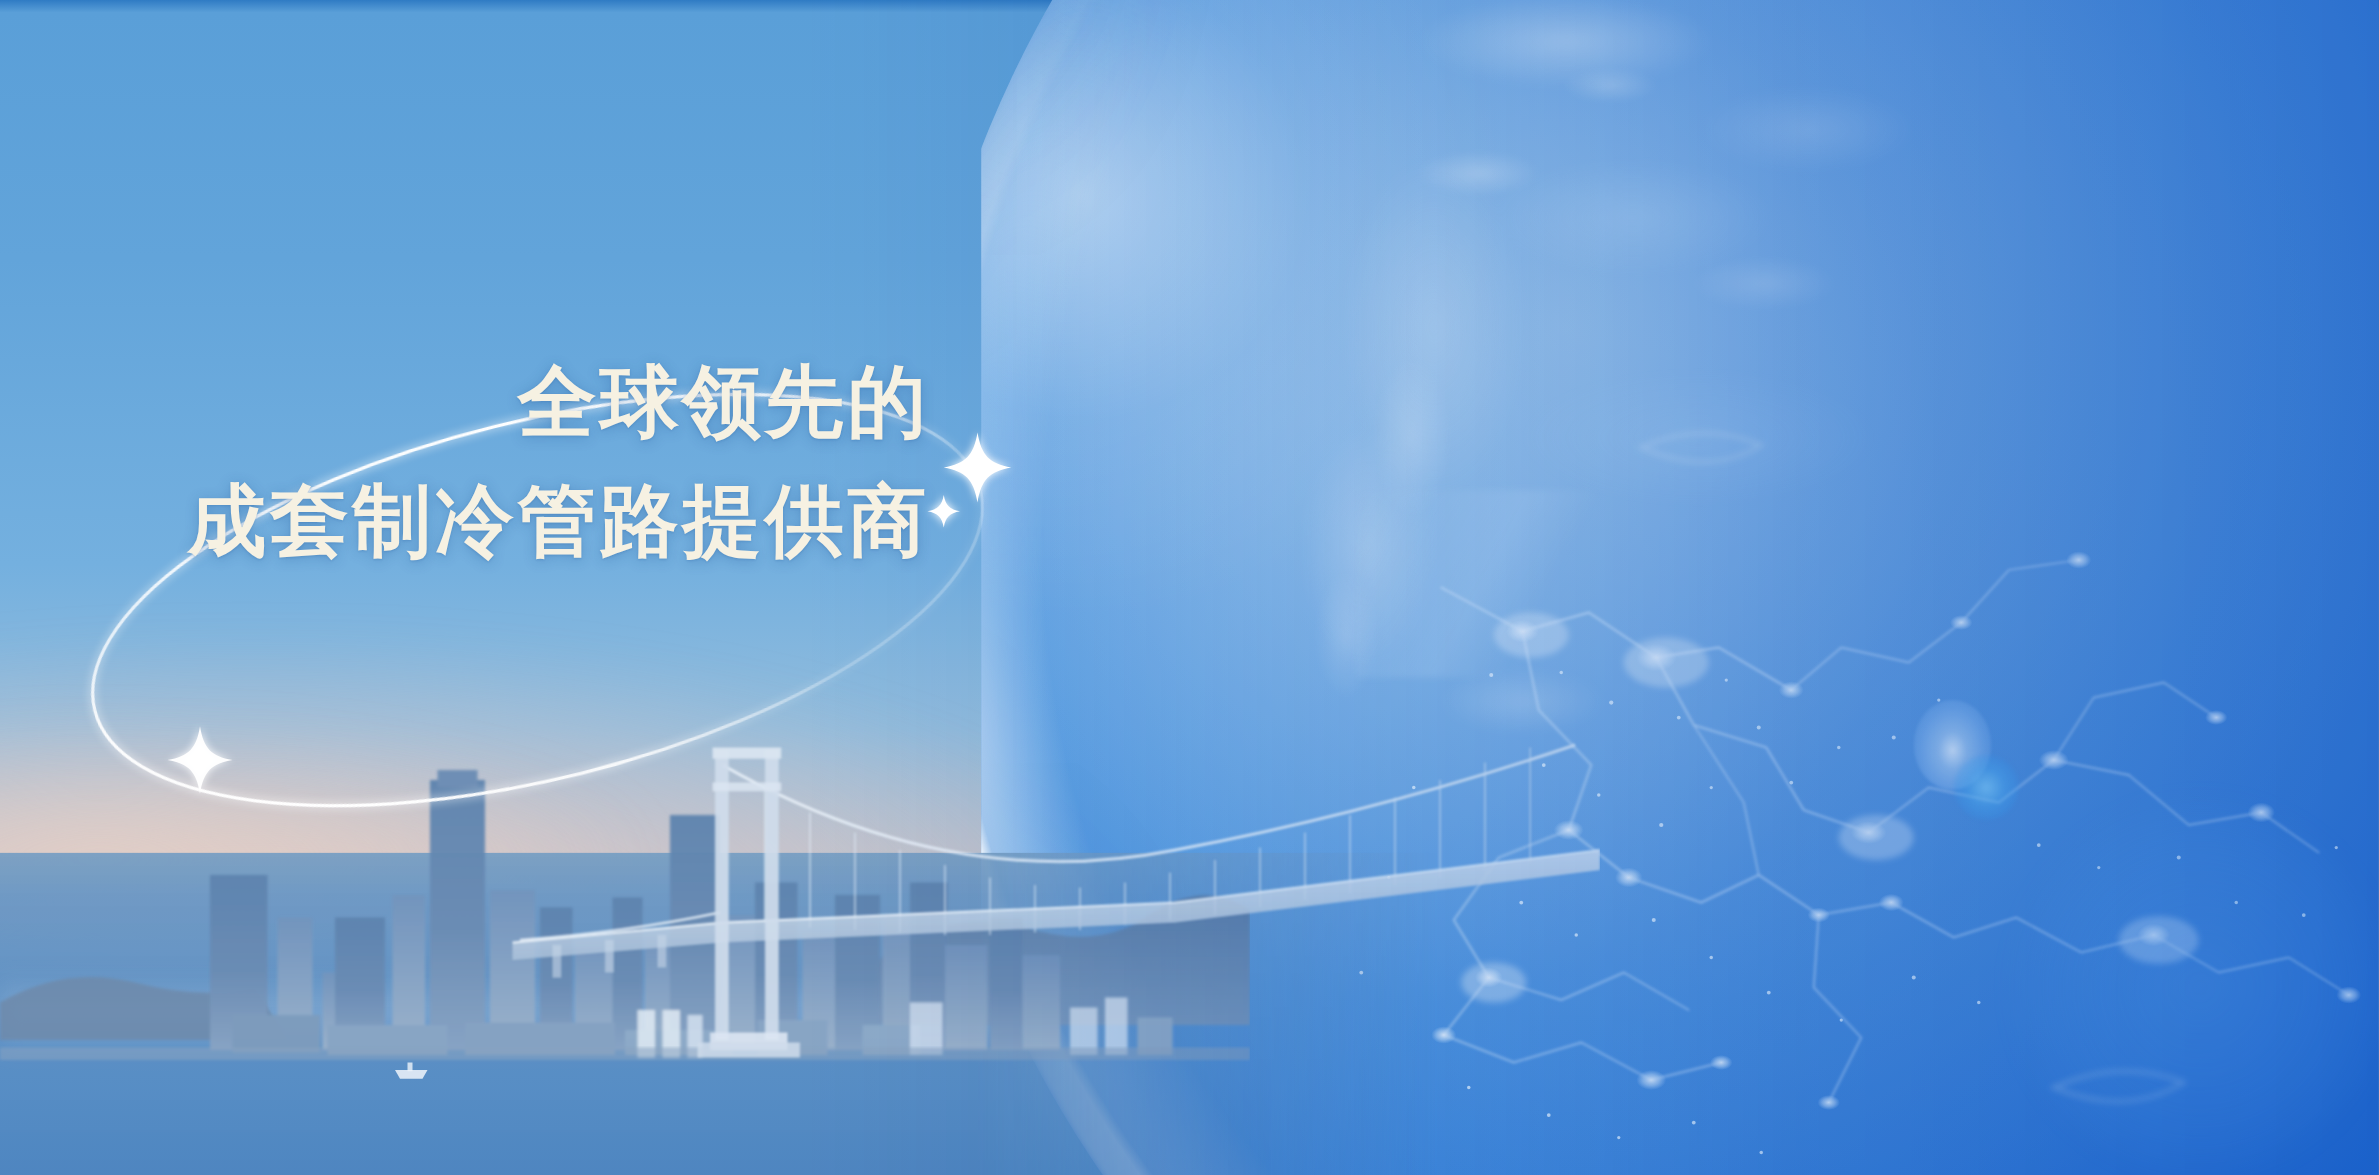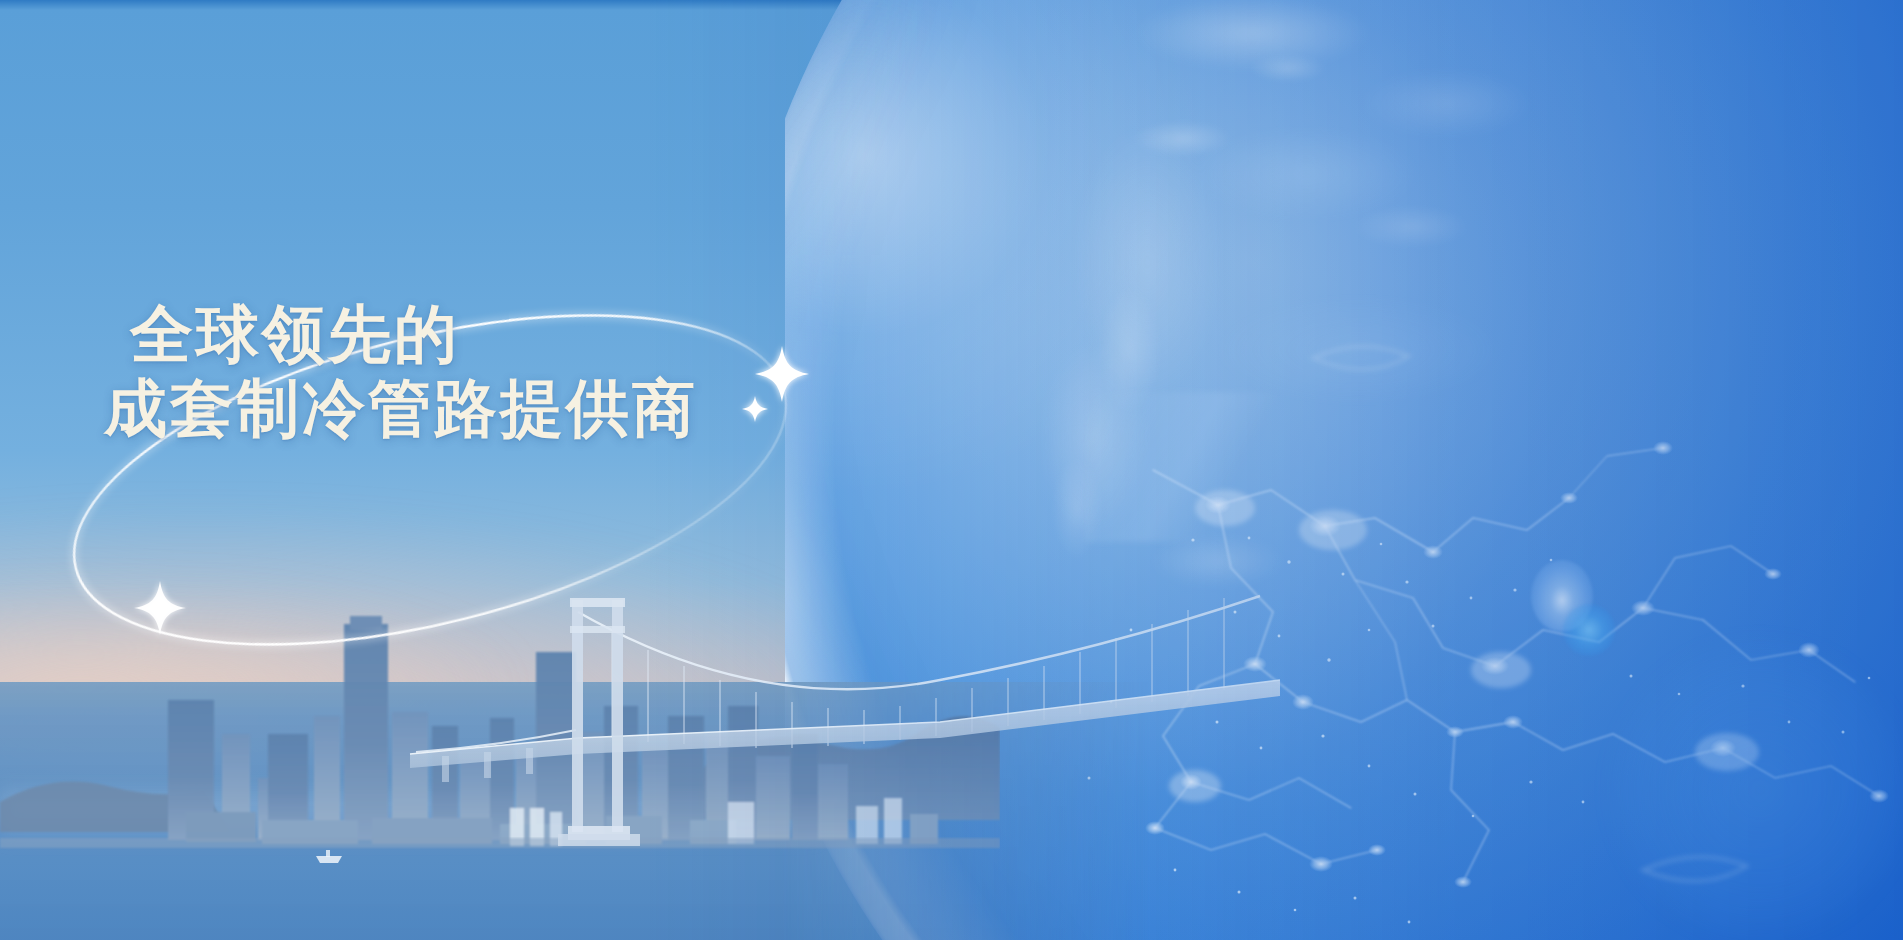--- a/index.html
+++ b/index.html
@@ -174,34 +174,35 @@
     position:absolute; inset:0;
     background:linear-gradient(90deg, rgba(30,110,200,0) 0%, rgba(30,110,200,0) 34%, rgba(27,108,205,.30) 58%, rgba(24,105,206,.52) 76%, rgba(22,100,205,.62) 100%);
     mix-blend-mode:multiply; opacity:.55;
   }
 
   
   .orbit{ position:absolute; left:0; top:0; width:1903px; height:940px; pointer-events:none; }
 
   
   .headline{
-    position:absolute; left:104px; top:298px;
+    position:absolute; left:104px; top:286px;
     width:640px;
+    text-align:right;
   }
   .hl-line{
     color:#f6f1e2;
     font-size:63px;
     line-height:73px;
     font-weight:700;
     letter-spacing:3px;
     white-space:nowrap;
     text-shadow:0 2px 10px rgba(30,84,150,.30), 0 1px 2px rgba(30,84,150,.22);
   }
   .hl-1{ margin-left:26px; }
-  .hl-2{ margin-top:1px; }
+  .hl-2{ margin-top:22px; }
 </style>
 </head>
 <body>
 
 <div class="banner">
 
   <div class="sky"></div>
   <div class="haze-warm"></div>
   <div class="haze-warm2"></div>
 

